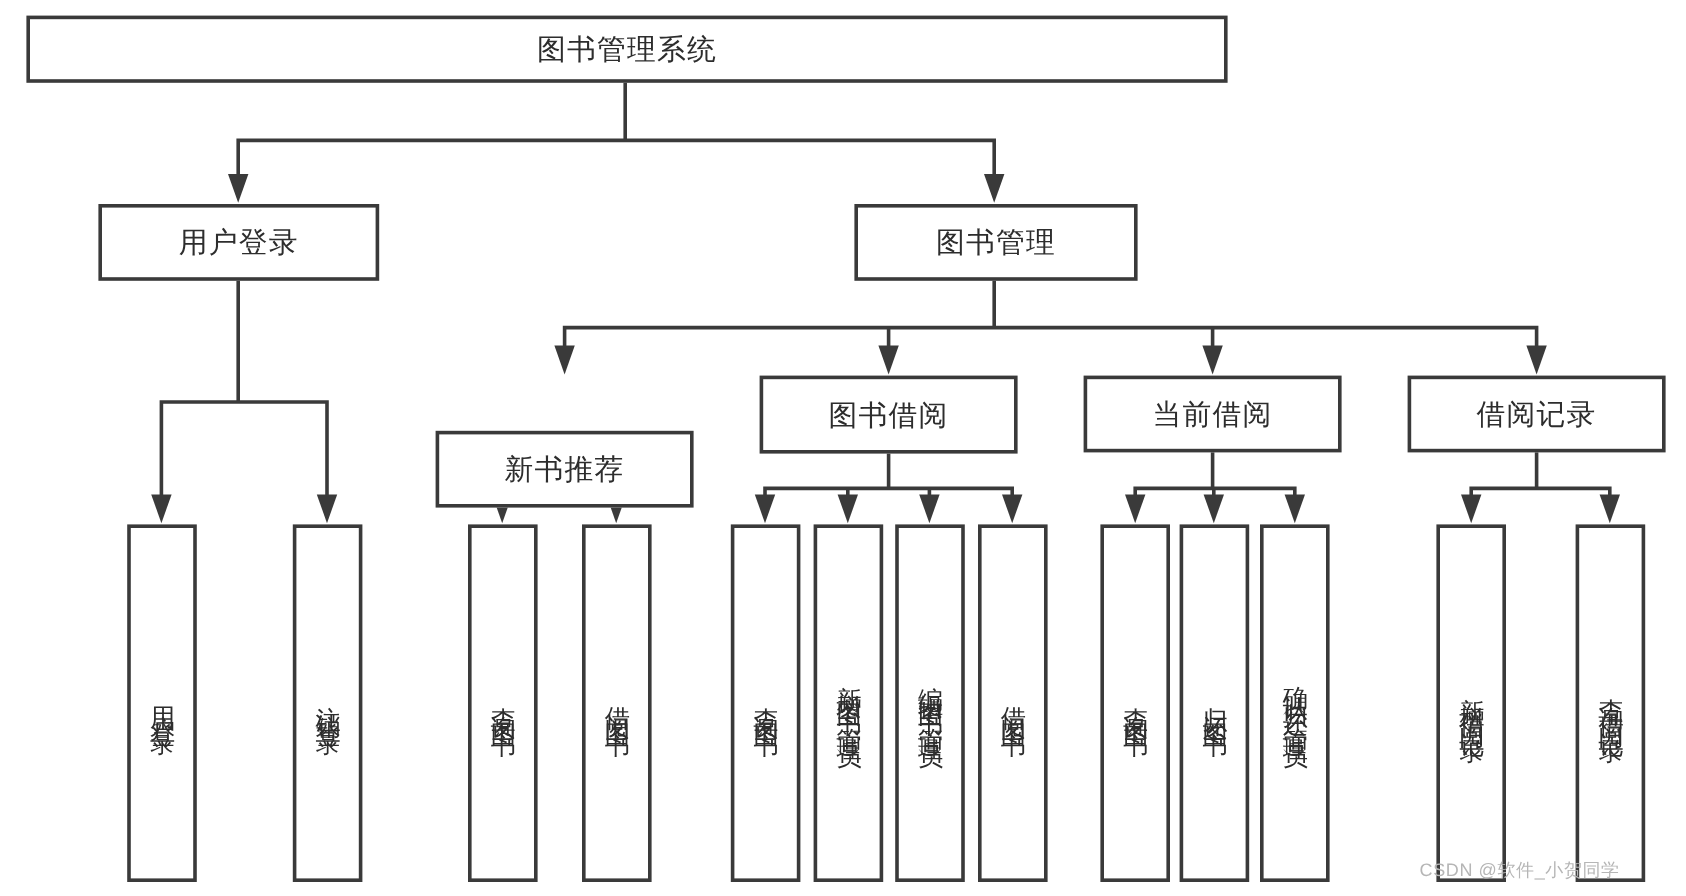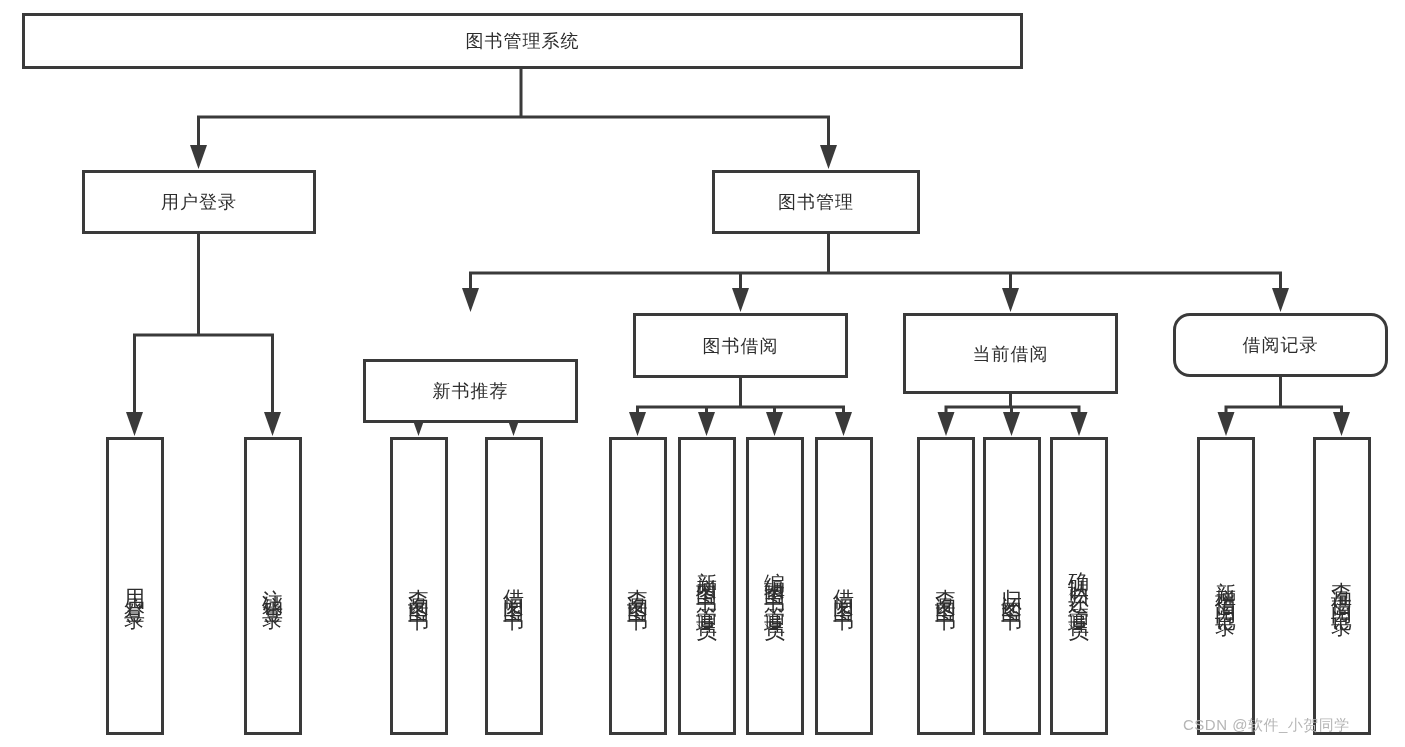--- a/index.html
+++ b/index.html
@@ -35,21 +35,21 @@
     box-sizing: border-box;
     border: 3px solid #3a3a3a;
     background: #ffffff;
     color: #2d2d2d;
     display: flex;
     align-items: center;
     justify-content: center;
     z-index: 2;
   }
   .hbox {
-    font-size: 18px;
+    font-size: 24px;
     letter-spacing: 1px;
     white-space: nowrap;
   }
   .vbox {
     writing-mode: vertical-rl;
     text-orientation: mixed;
     font-size: 21px;
     letter-spacing: 7px;
     line-height: 1;
   }
@@ -108,26 +108,26 @@
     <g>
       <path d="M1280.5,376 V407 M1226,418 V407 H1341.5 V418"></path>
       <polygon points="1217.5,412 1234.5,412 1226,436"></polygon>
       <polygon points="1333,412 1350,412 1341.5,436"></polygon>
     </g>
   </svg>
 
   <div class="hbox" style="left:22px;top:13px;width:1001px;height:56px;">图书管理系统</div>
 
   <div class="hbox" style="left:82px;top:170px;width:234px;height:64px;">用户登录</div>
-  <div class="hbox" style="left:712px;top:170px;width:208px;height:64px;">图书管理</div>
+  <div class="hbox" style="left:712px;top:170px;width:236px;height:64px;">图书管理</div>
 
   <div class="hbox" style="left:363px;top:313px;width:215px;height:64px;margin-top:46px;">新书推荐</div>
   <div class="hbox" style="left:633px;top:313px;width:215px;height:65px;">图书借阅</div>
-  <div class="hbox" style="left:903px;top:313px;width:215px;height:81px;">当前借阅</div>
-  <div class="hbox" style="left:1173px;top:313px;width:215px;height:64px;border-radius:17px;">借阅记录</div>
+  <div class="hbox" style="left:903px;top:313px;width:215px;height:64px;">当前借阅</div>
+  <div class="hbox" style="left:1173px;top:313px;width:215px;height:64px;">借阅记录</div>
 
   <div class="vbox" style="left:106px;top:437px;width:58px;height:298px;">用户登录</div>
   <div class="vbox" style="left:244px;top:437px;width:58px;height:298px;">注销登录</div>
   <div class="vbox" style="left:390px;top:437px;width:58px;height:298px;">查询图书</div>
   <div class="vbox" style="left:485px;top:437px;width:58px;height:298px;">借阅图书</div>
   <div class="vbox" style="left:609px;top:437px;width:58px;height:298px;">查询图书</div>
   <div class="vbox" style="left:678px;top:437px;width:58px;height:298px;">新增图书（管理员）</div>
   <div class="vbox" style="left:746px;top:437px;width:58px;height:298px;">编辑图书（管理员）</div>
   <div class="vbox" style="left:815px;top:437px;width:58px;height:298px;">借阅图书</div>
   <div class="vbox" style="left:917px;top:437px;width:58px;height:298px;">查询图书</div>

